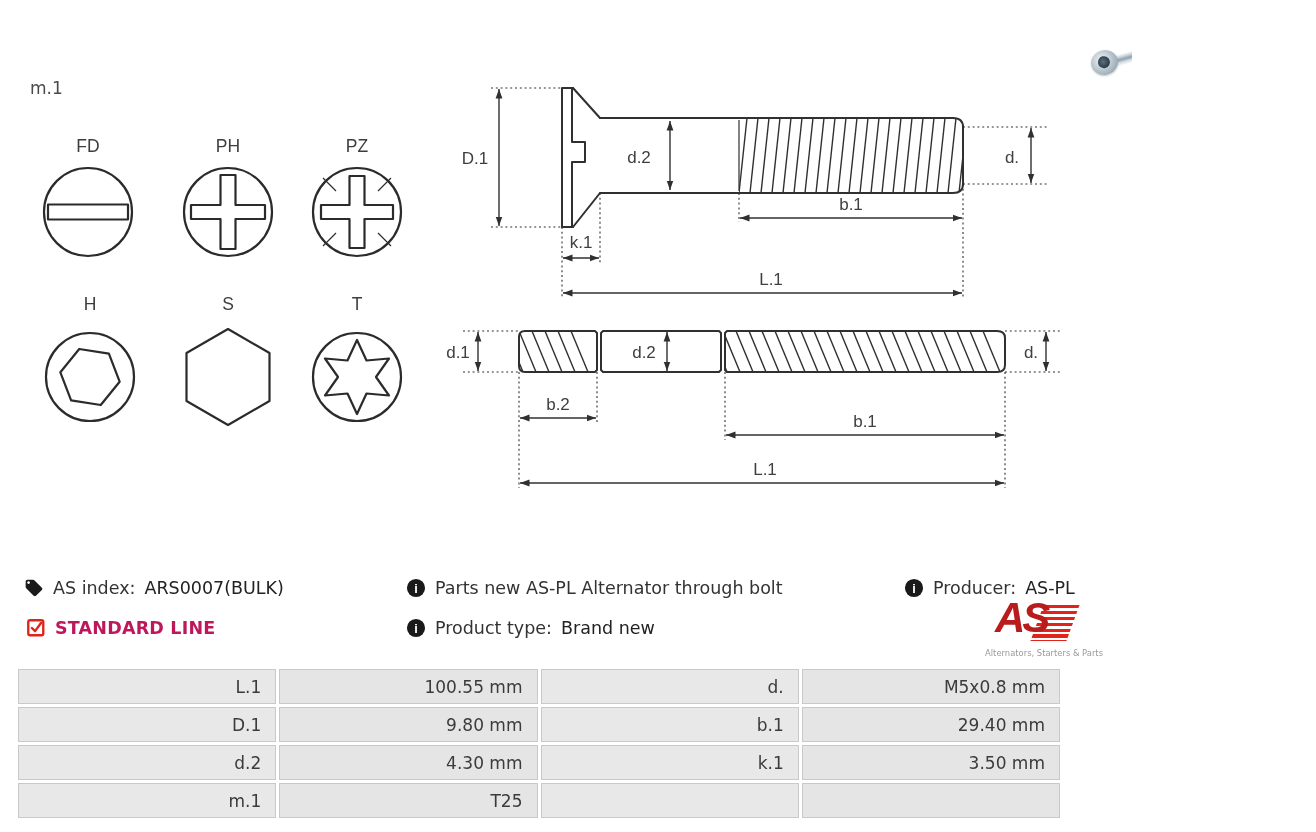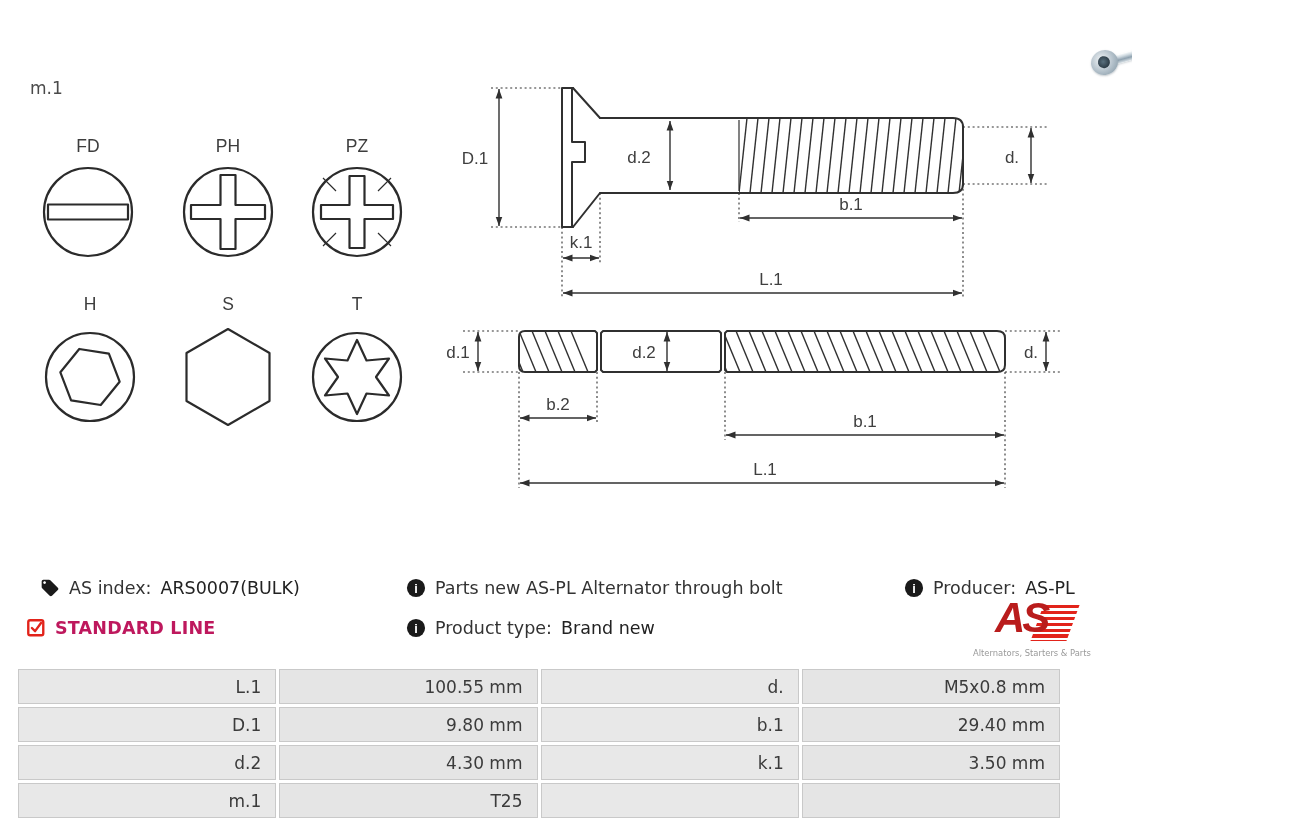--- a/index.html
+++ b/index.html
@@ -43,21 +43,21 @@
   .inforow b{font-weight:400;color:#222;}
   .redline{color:#be185d;font-weight:700;letter-spacing:.2px;}
   .info-badge{width:20px;height:20px;flex:0 0 auto;}
 
   
   .logo{left:985px;top:602px;width:100px;height:56px;}
   .logo-stripes{position:absolute;left:52px;top:3px;width:36px;height:36px;transform:skewX(-20deg);
     background:repeating-linear-gradient(180deg,#e2231a 0 3.2px,#ffffff 3.2px 5.9px);}
   .logo-as{position:absolute;left:10px;top:-8px;font-size:42px;font-weight:900;font-style:italic;
     color:#b91c1c;letter-spacing:-3px;font-family:"Liberation Sans","DejaVu Sans",sans-serif;}
-  .logo-sub{position:absolute;left:-12px;bottom:0;width:130px;text-align:left;font-size:8.4px;color:#999;}
+  .logo-sub{position:absolute;left:-12px;bottom:0;width:130px;text-align:right;font-size:8.4px;color:#999;}
 
   
   .spec{position:absolute;left:15px;top:666px;width:1048px;border-collapse:separate;border-spacing:3px;table-layout:fixed;}
   .spec td{height:33px;border:1px solid #c9c9c9;font-size:17px;color:#3b3b3b;
     text-align:right;padding:0 14px 0 0;vertical-align:middle;}
   .spec td.tl{background:#e8e8e8;}
   .spec td.tv{background:#e5e5e5;}
 </style>
 </head>
 <body>
@@ -238,21 +238,21 @@
   <div class="abs photo">
     <div class="bolt-rod">
       <div class="bolt-collar"></div>
       <div class="bolt-tip"></div>
     </div>
     <div class="bolt-head">
       <div class="bolt-socket"></div>
     </div>
   </div>
 
-  <div class="inforow" style="left:40px;top:578px;justify-content:flex-end;">
+  <div class="inforow" style="left:24px;top:578px;justify-content:flex-end;">
     <svg class="info-badge" viewBox="0 0 24 24">
       <path fill="#1a1a1a" fill-rule="evenodd" d="M21.4,11.6 L12.4,2.6 C12,2.2 11.4,2 10.8,2 L4,2 C2.9,2 2,2.9 2,4 L2,10.8 C2,11.4 2.2,12 2.6,12.4 L11.6,21.4 C12.4,22.2 13.6,22.2 14.4,21.4 L21.4,14.4 C22.2,13.6 22.2,12.4 21.4,11.6 Z M5.5,7.2 C4.6,7.2 3.8,6.4 3.8,5.5 C3.8,4.6 4.6,3.8 5.5,3.8 C6.4,3.8 7.2,4.6 7.2,5.5 C7.2,6.4 6.4,7.2 5.5,7.2 Z"></path>
     </svg>
     <span>AS index:</span>
     <b>ARS0007(BULK)</b>
   </div>
 
   <div class="inforow" style="left:26px;top:618px;">
     <svg class="info-badge" viewBox="0 0 22 22">
       <rect x="2.5" y="2.5" width="16.5" height="16.5" rx="2" fill="none" stroke="#e2231a" stroke-width="2.6"></rect>

